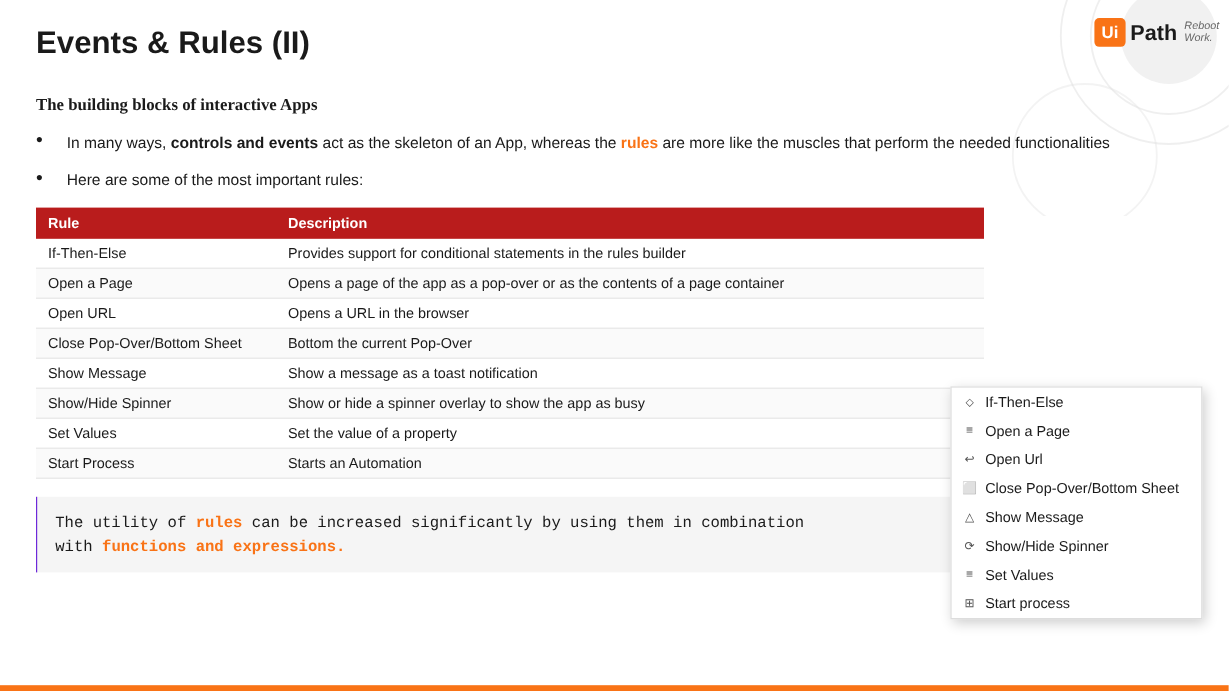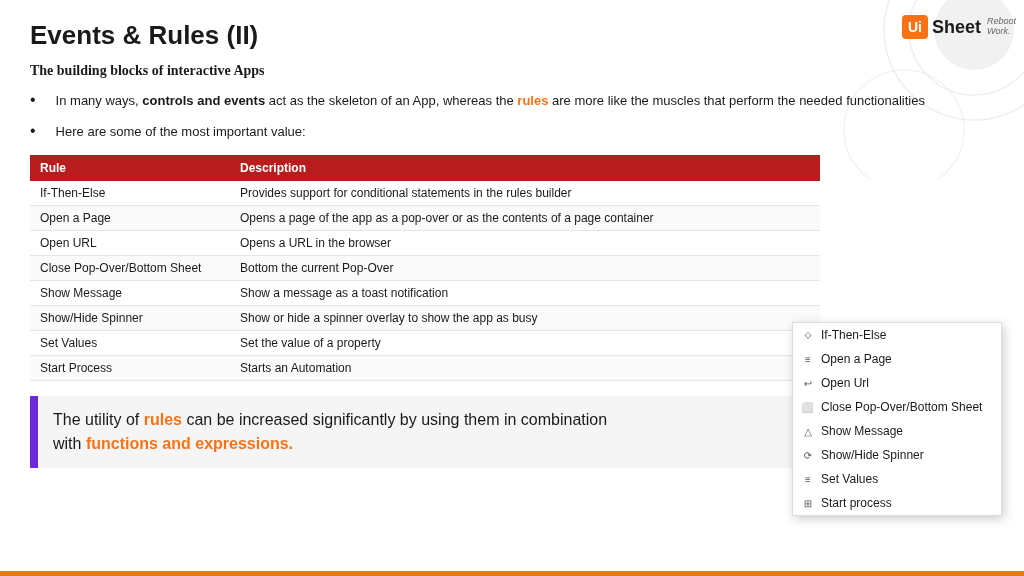--- a/index.html
+++ b/index.html
@@ -28,21 +28,21 @@
       position: relative;
       z-index: 1;
       padding: 20px 30px 15px 30px;
     }
 
     
     .header {
       display: flex;
       justify-content: space-between;
       align-items: center;
-      margin-bottom: 12px;
+      margin-bottom: 30px;
     }
 
     .page-title {
       font-size: 26px;
       font-weight: bold;
       color: #1a1a1a;
     }
 
     .logo-container {
       display: flex;
@@ -154,25 +154,26 @@
     }
 
     .rules-table tbody td:first-child {
       width: 200px;
     }
 
     
     .bottom-text {
       background: #f5f5f5;
       padding: 12px 15px;
-      font-size: 16px;
+      font-size: 13px;
       color: #1a1a1a;
       line-height: 1.5;
       margin-top: 5px;
-      border-left: 8px solid #6d28d9;
+      border-left: 1px solid #6d28d9;
+      font-family: Liberation Mono, monospace;
     }
 
     
     .dropdown-popup {
       position: absolute;
       right: 22px;
       bottom: 60px;
       width: 210px;
       background: white;
       border: 1px solid #ddd;
@@ -234,36 +235,36 @@
 <div class="content">
 
   <div class="header">
     <h1 class="page-title">Events &amp; Rules (II)</h1>
   </div>
 
   <div class="logo-container">
     <div class="logo-box">
       <span class="logo-ui">Ui</span>
     </div>
-    <span class="logo-path-text">Sheet</span>
+    <span class="logo-path-text">Path</span>
     <div class="logo-reboot">Reboot<br>Work.</div>
   </div>
 
   <p class="section-heading">The building blocks of interactive Apps</p>
 
   <ul class="bullet-list">
     <li>
       <span></span>
       <span>
         In many ways, <strong>controls and events</strong> act as the skeleton of an App, whereas the <span class="text-orange">rules</span> are more like the muscles that perform the needed functionalities
       </span>
     </li>
     <li>
       <span></span>
-      <span>Here are some of the most important value:</span>
+      <span>Here are some of the most important rules:</span>
     </li>
   </ul>
 
   <table class="rules-table">
     <thead>
       <tr>
         <th>Rule</th>
         <th>Description</th>
       </tr>
     </thead>

